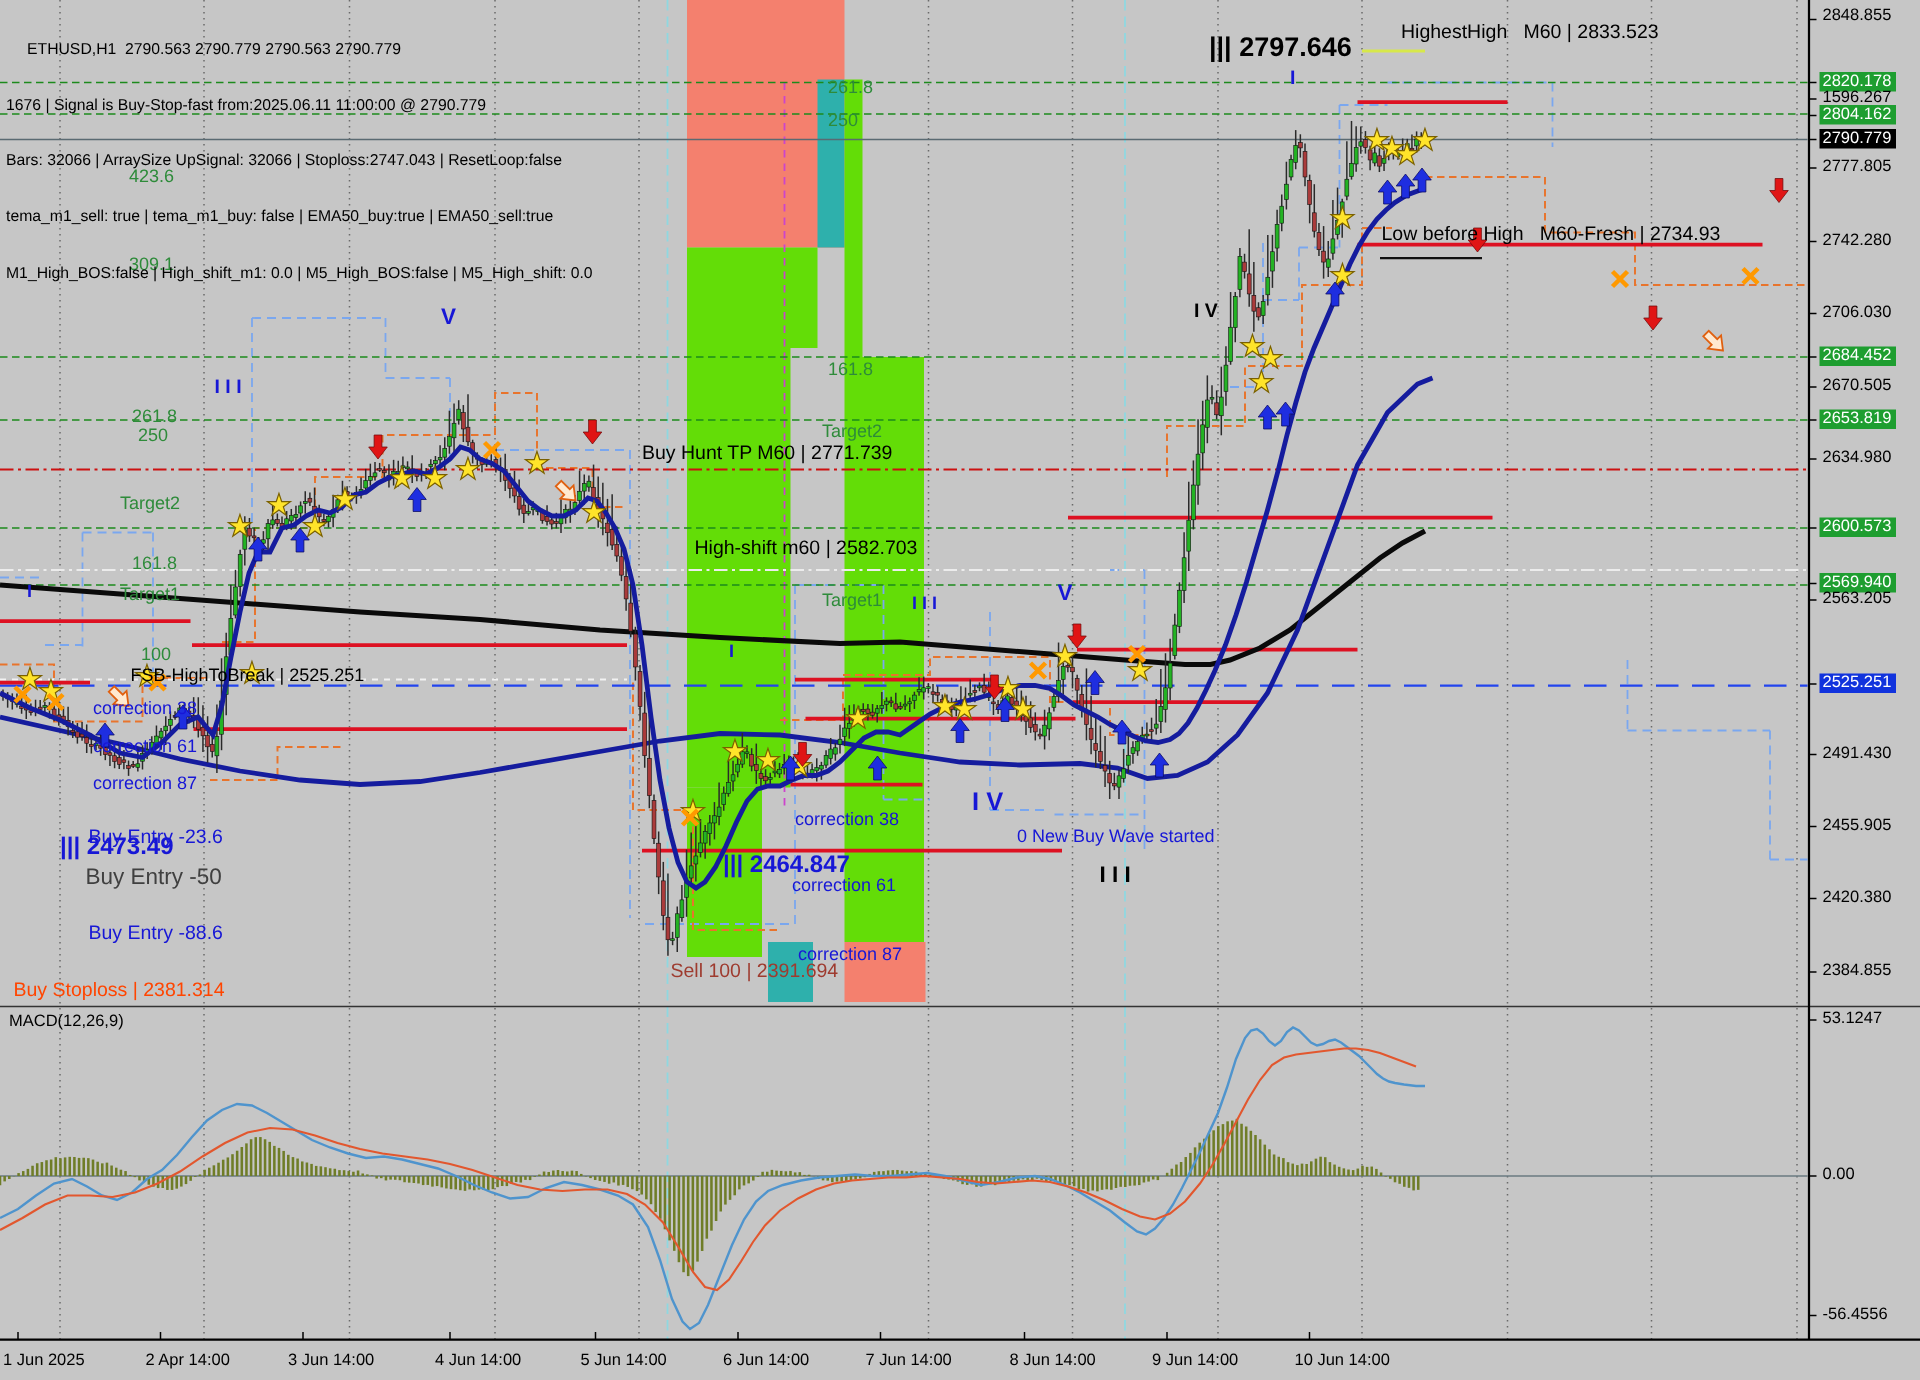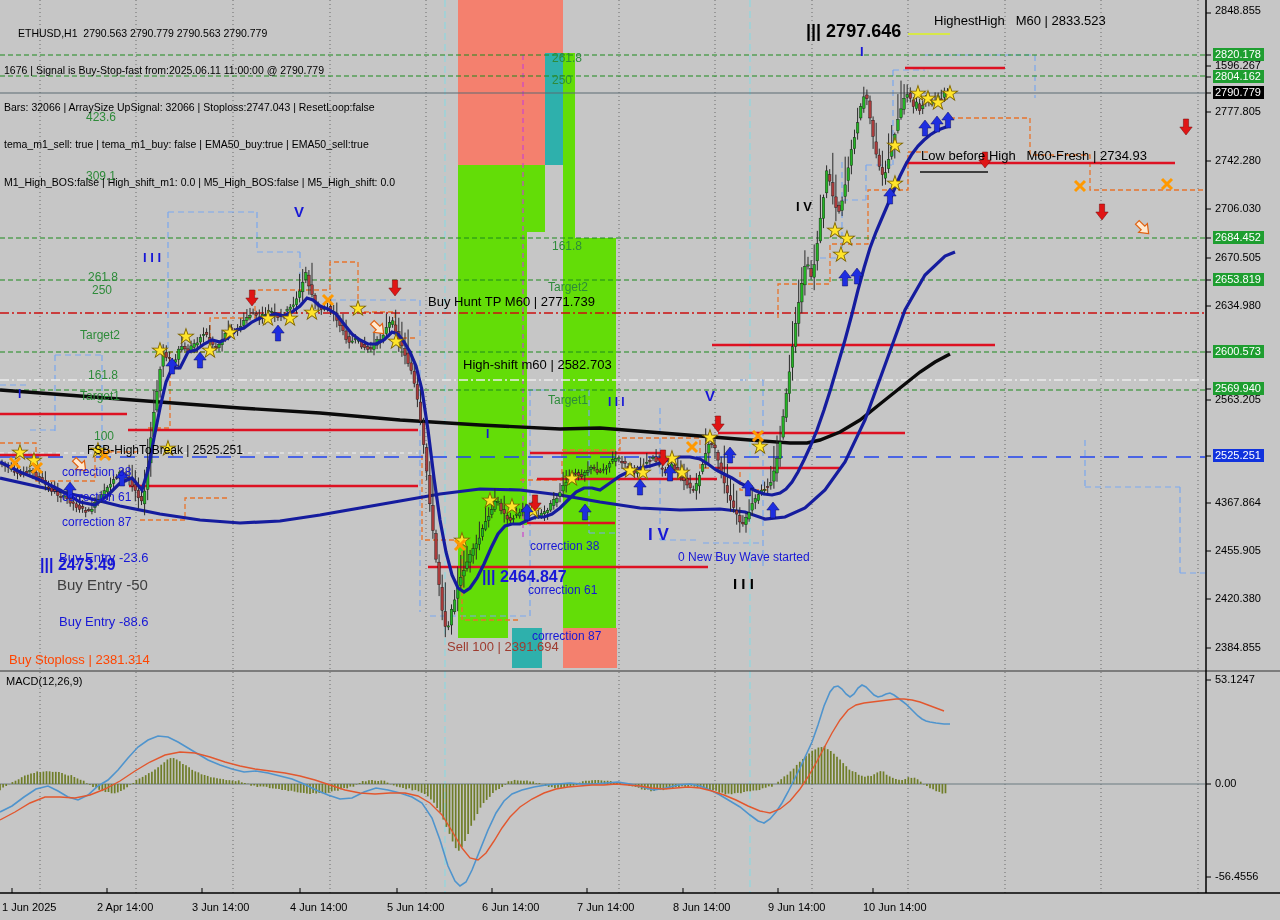--- a/index.html
+++ b/index.html
@@ -1207,21 +1207,21 @@
       <div class="axlab" style="top: 154px;">2742.280</div>
       <div class="axlab" style="top: 202px;">2706.030</div>
       <div class="axlab bg-green" style="top: 231px;">2684.452</div>
       <div class="axlab" style="top: 251px;">2670.505</div>
       <div class="axlab bg-green" style="top: 273px;">2653.819</div>
       <div class="axlab" style="top: 299px;">2634.980</div>
       <div class="axlab bg-green" style="top: 345px;">2600.573</div>
       <div class="axlab bg-green" style="top: 382px;">2569.940</div>
       <div class="axlab" style="top: 393px;">2563.205</div>
       <div class="axlab bg-blue" style="top: 449px;">2525.251</div>
-      <div class="axlab" style="top: 496px;">4367.864</div>
+      <div class="axlab" style="top: 496px;">2491.430</div>
       <div class="axlab" style="top: 544px;">2455.905</div>
       <div class="axlab" style="top: 592px;">2420.380</div>
       <div class="axlab" style="top: 641px;">2384.855</div>
       <div class="axlab" style="top: 673px;">53.1247</div>
       <div class="axlab" style="top: 777px;">0.00</div>
       <div class="axlab" style="top: 870px;">-56.4556</div>
     </div>
   <div id="time-axis">
       <div class="tlab" style="left: 2px;">1 Jun 2025</div>
       <div class="tlab" style="left: 97px;">2 Apr 14:00</div>

